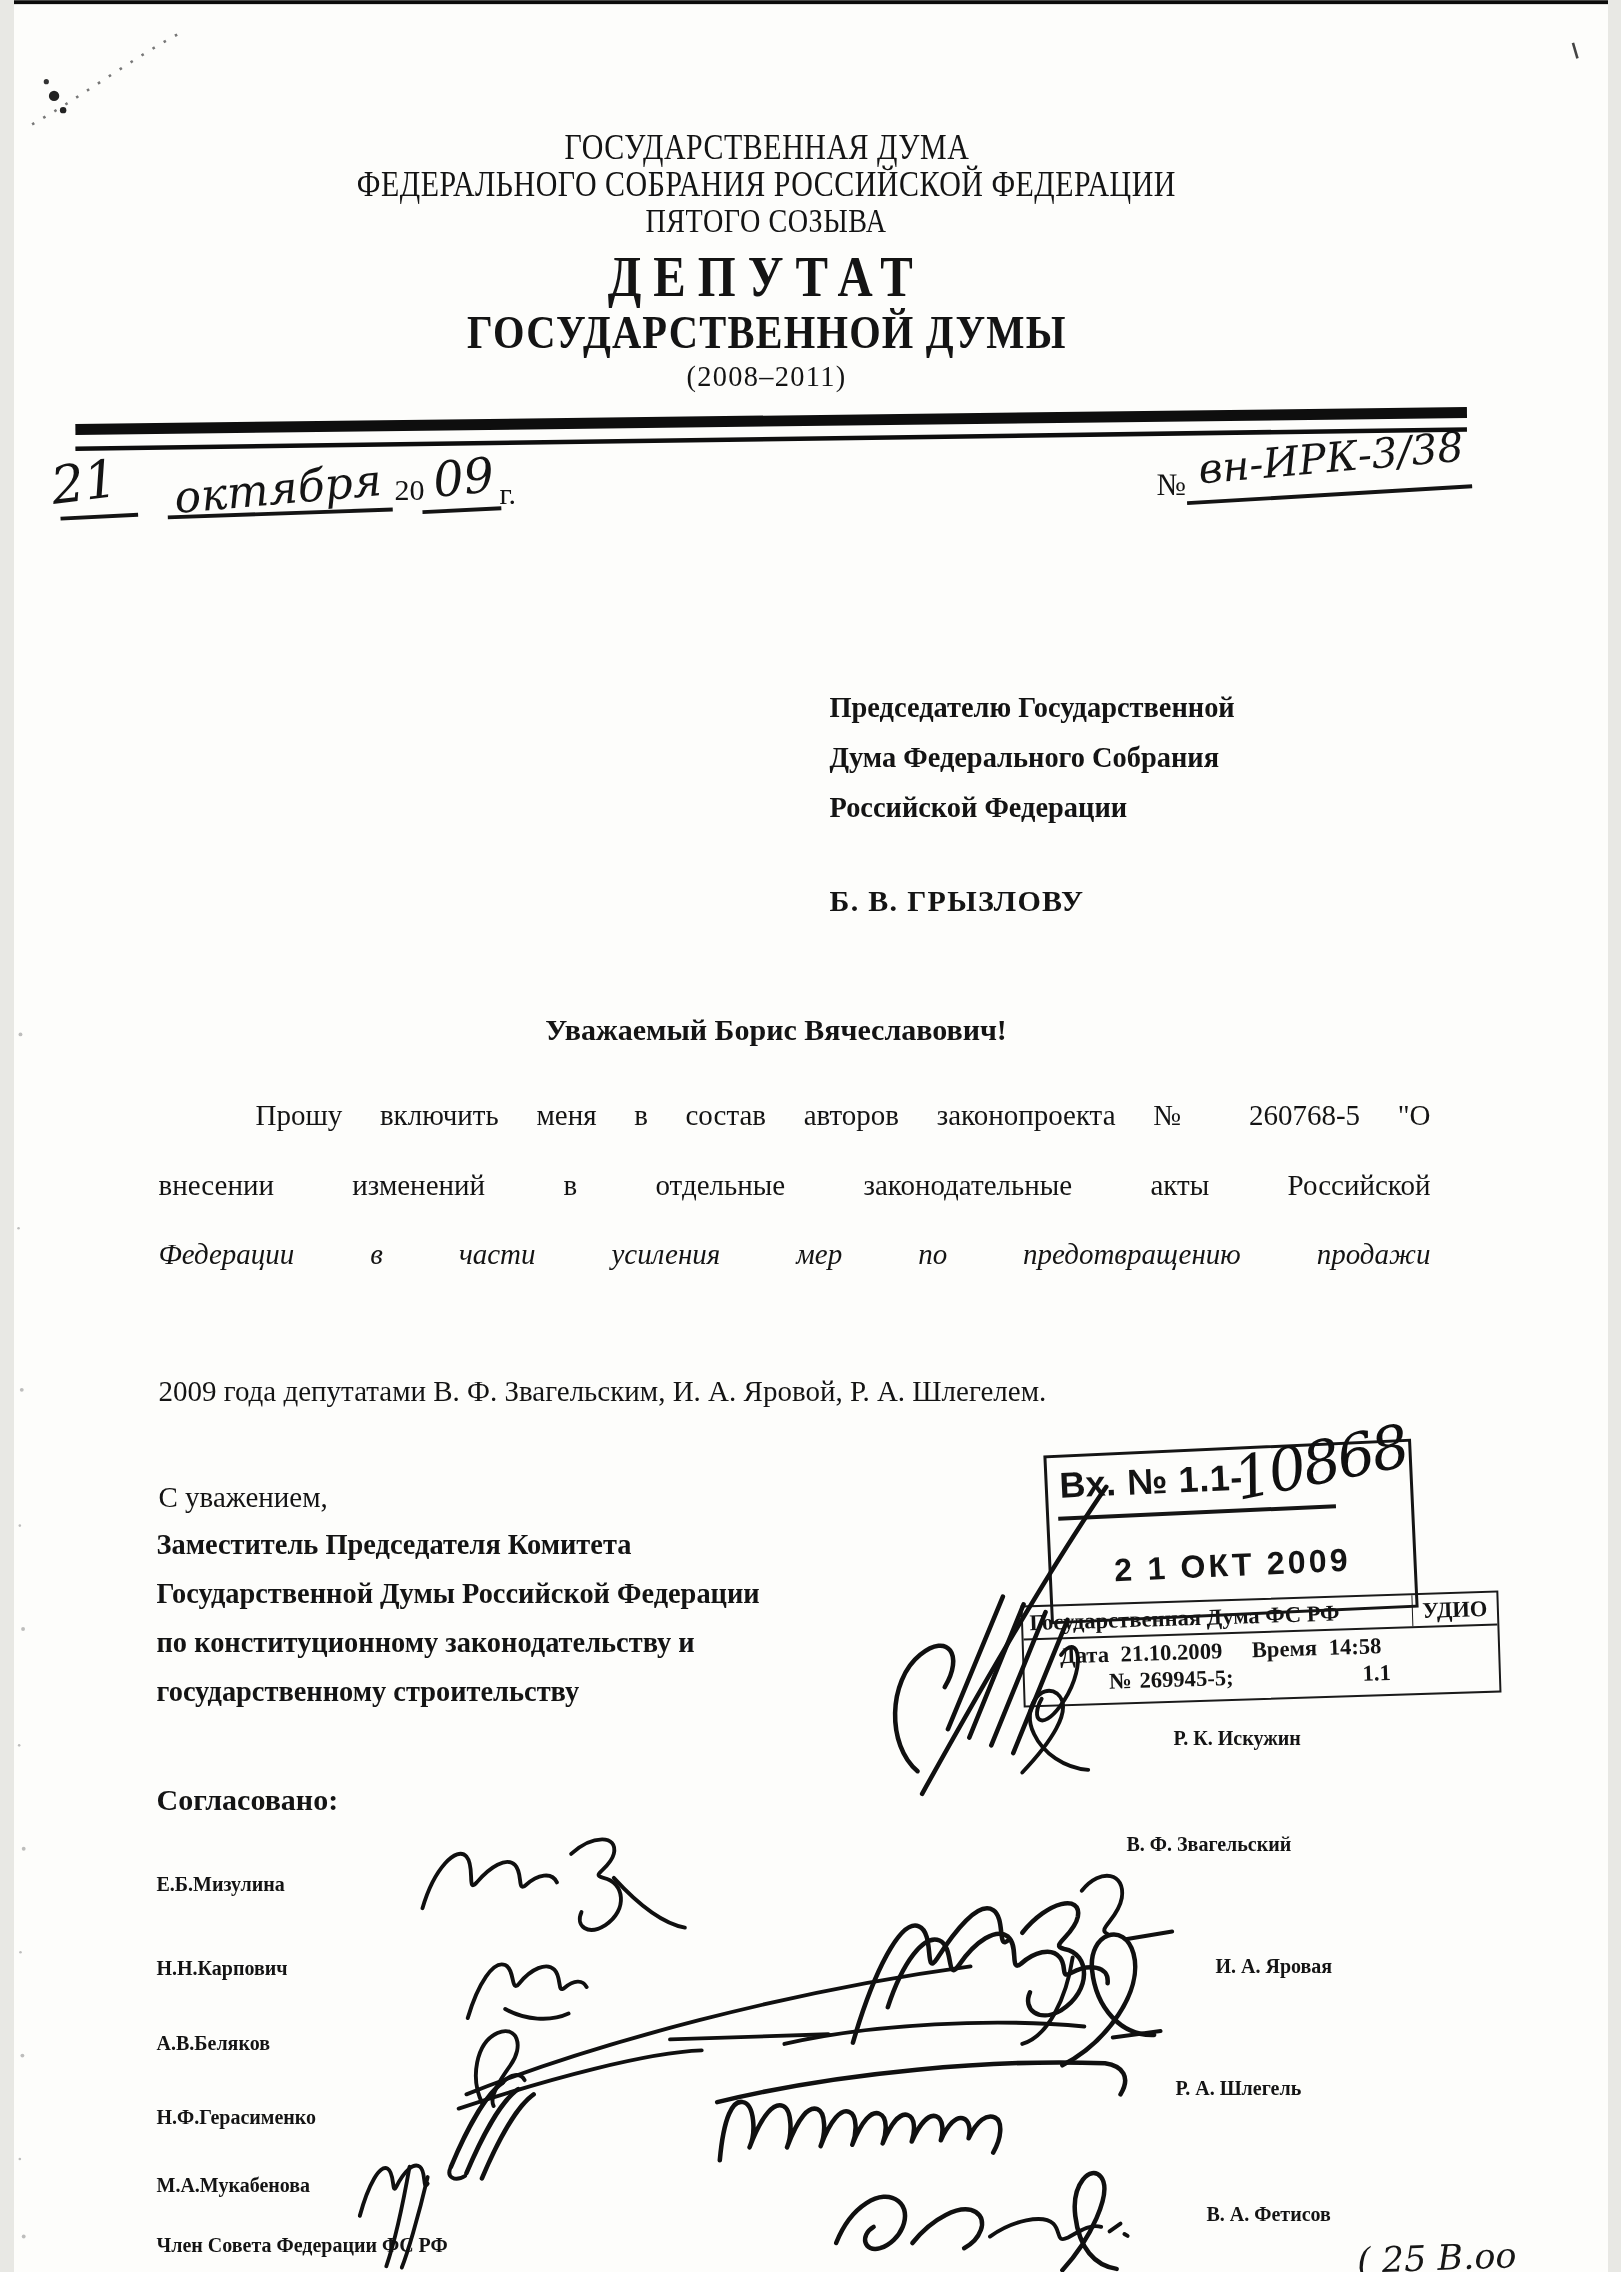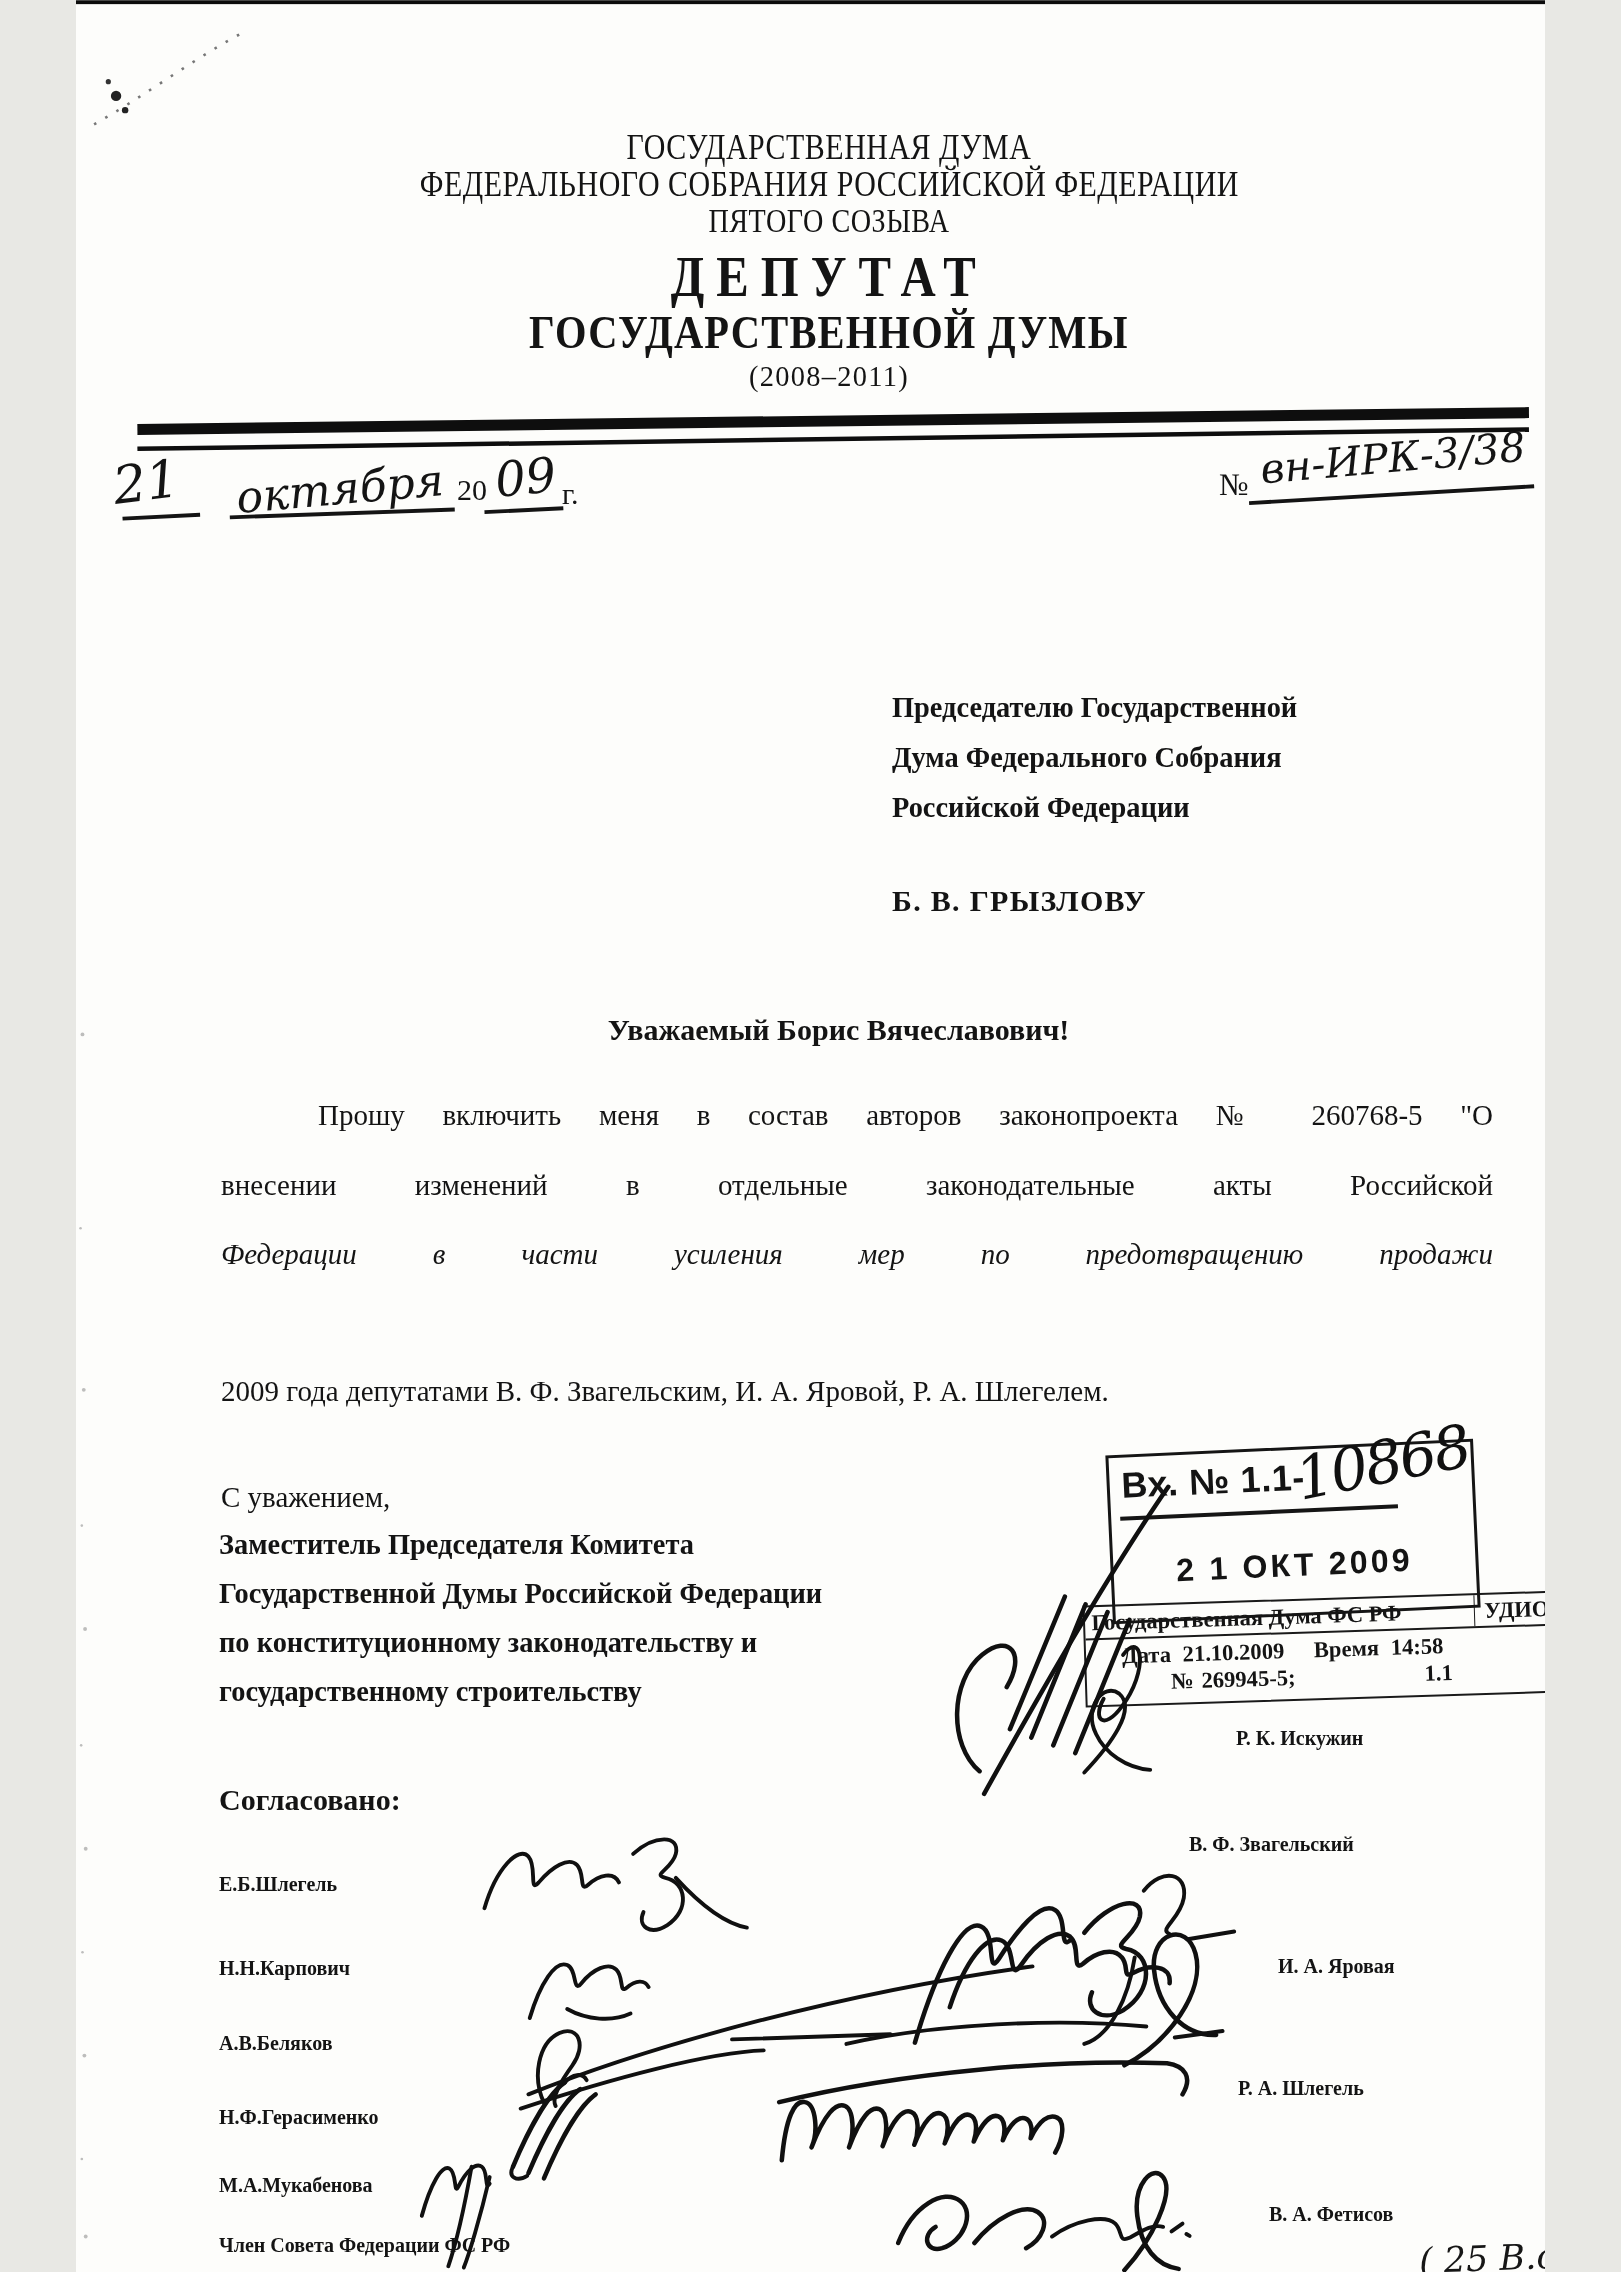--- a/index.html
+++ b/index.html
@@ -1,17 +1,17 @@
 <!DOCTYPE html>
 <html style="font-size:10.3px"><head>
 <meta charset="utf-8">
 <style>
   html,body{margin:0;padding:0;background:#e8e8e4;}
   .page{
-    position:relative;width:1469px;height:2273px;background:#fdfdfb;
+    position:relative;width:1594px;height:2273px;background:#fdfdfb;
     font-family:"Liberation Serif","DejaVu Serif",serif;color:#141414;
     overflow:hidden;margin:0 auto;
   }
   .abs{position:absolute;}
   
   .letterhead{position:absolute;top:128px;left:0;width:1506px;text-align:center;line-height:1;}
   .lh-org{font-size:34px;font-weight:500;line-height:37px;letter-spacing:0.6px;}
   .lh-org span{display:inline-block;transform:scale(0.88,1.08);}
   .lh-org3{font-size:32px;}
   .lh-title1{font-size:53px;font-weight:600;line-height:59px;letter-spacing:13px;margin-top:9px;}
@@ -127,21 +127,21 @@
 
   <div class="abs pos-block" style="left:143px;top:1520px;">
     <div>Заместитель Председателя Комитета</div>
     <div>Государственной Думы Российской Федерации</div>
     <div>по конституционному законодательству и</div>
     <div>государственному строительству</div>
   </div>
   <div class="abs name-bold" style="left:1160px;top:1727px;">Р. К. Искужин</div>
 
   <div class="abs agreed-label" style="left:143px;top:1783px;">Согласовано:</div>
-  <div class="abs name-bold" style="left:143px;top:1873px;">Е.Б.Шлегель</div>
+  <div class="abs name-bold" style="left:143px;top:1873px;">Е.Б.Мизулина</div>
   <div class="abs name-bold" style="left:143px;top:1957px;">Н.Н.Карпович</div>
   <div class="abs name-bold" style="left:143px;top:2032px;">А.В.Беляков</div>
   <div class="abs name-bold" style="left:143px;top:2106px;">Н.Ф.Герасименко</div>
   <div class="abs name-bold" style="left:143px;top:2174px;">М.А.Мукабенова</div>
   <div class="abs name-bold" style="left:143px;top:2234px;">Член Совета Федерации ФС РФ</div>
 
   <div class="abs name-bold" style="left:1113px;top:1833px;">В. Ф. Звагельский</div>
   <div class="abs name-bold" style="left:1202px;top:1955px;">И. А. Яровая</div>
   <div class="abs name-bold" style="left:1162px;top:2077px;">Р. А. Шлегель</div>
   <div class="abs name-bold" style="left:1193px;top:2203px;">В. А. Фетисов</div>

